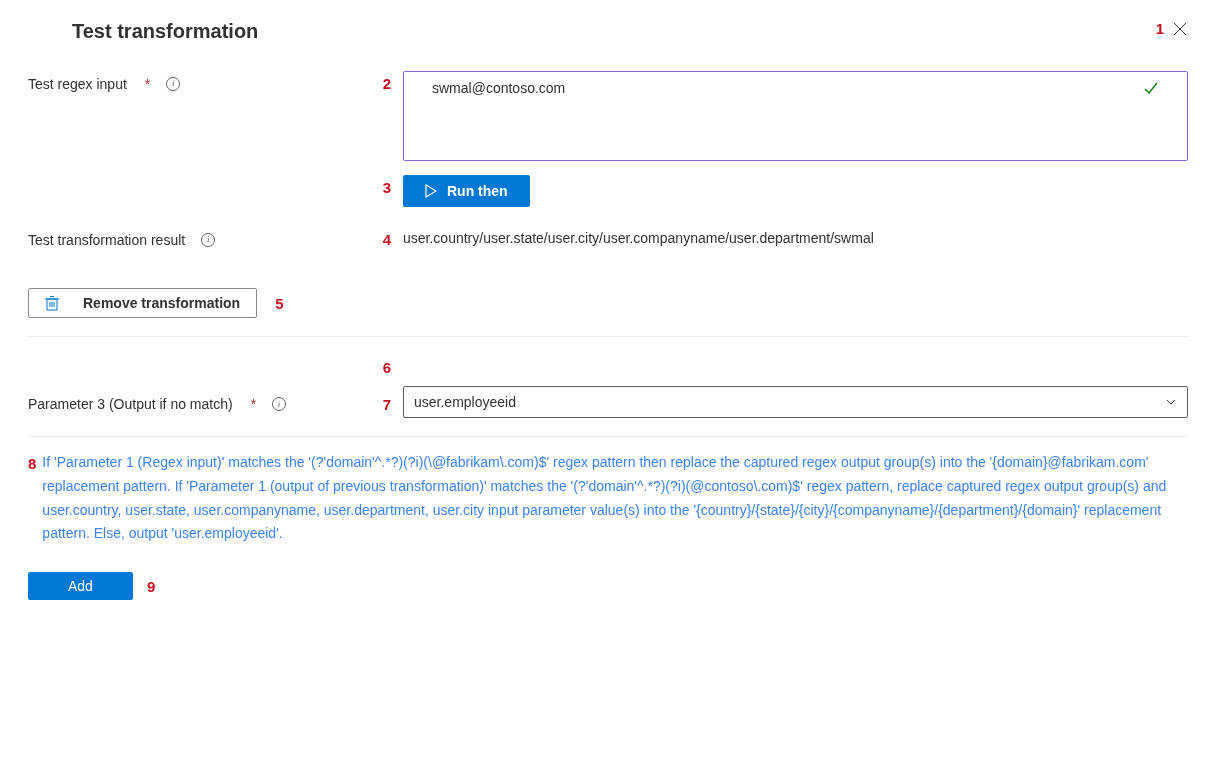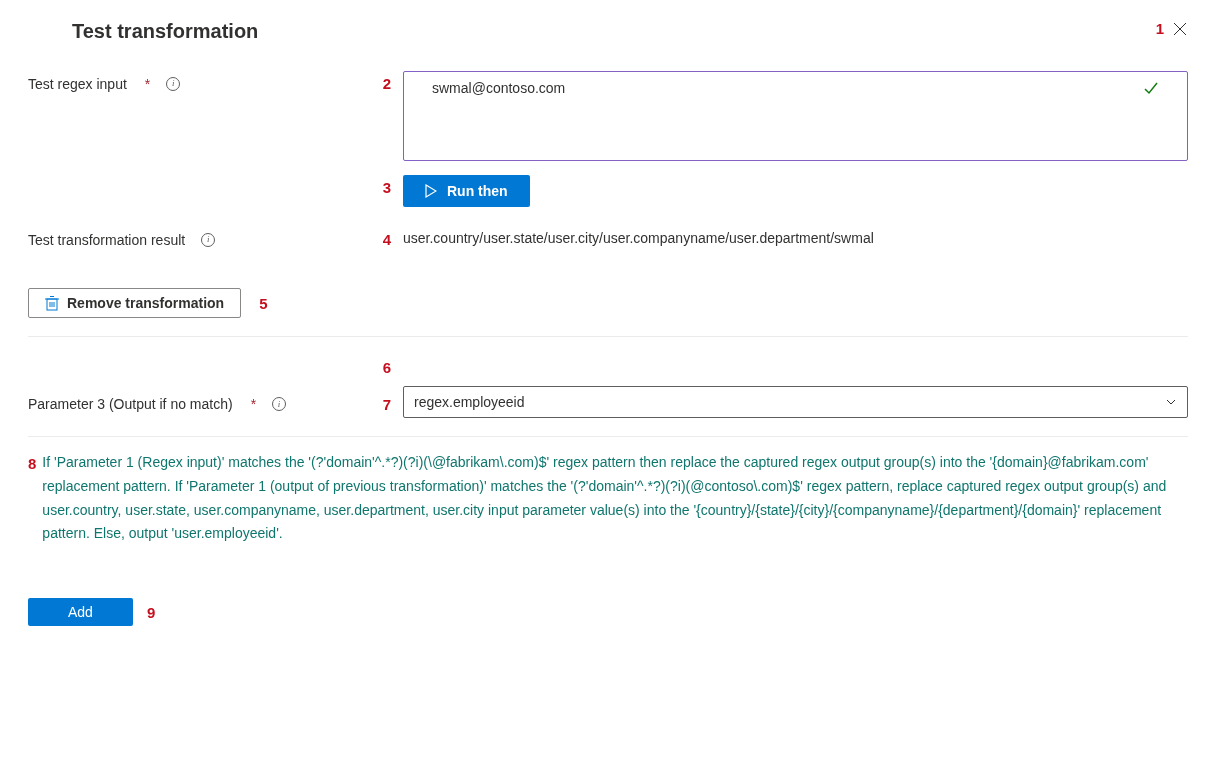--- a/index.html
+++ b/index.html
@@ -116,21 +116,21 @@
       font-size: 14px;
     }
     .btn-secondary {
       background: #fff;
       border: 1px solid #8a8886;
       padding: 6px 16px;
       font-size: 14px;
       cursor: pointer;
       display: inline-flex;
       align-items: center;
-      gap: 8px;
+      gap: 24px;
       border-radius: 2px;
       font-weight: 600;
       color: #323130;
     }
     .trash-icon {
       width: 14px;
       height: 16px;
       color: #0078d4;
     }
     .divider {
@@ -164,27 +164,27 @@
       justify-content: space-between;
       cursor: pointer;
       height: 32px;
     }
     .chevron-down {
       width: 12px;
       height: 12px;
       color: #323130;
     }
     .description-text {
-      color: #0f766e;
+      color: #3b82f6;
       font-size: 14px;
       line-height: 1.7;
       margin-top: 10px;
     }
     .footer {
-      margin-top: 52px;
+      margin-top: 26px;
       display: flex;
       align-items: center;
       gap: 14px;
     }
     .btn-add {
       background: #0078d4;
       color: #fff;
       border: none;
       padding: 6px 40px;
       font-size: 14px;
@@ -287,21 +287,21 @@
   <div class="label-col">
     <div class="label-text-group">
       <span>Parameter 3 (Output if no match)</span>
       <span class="required">*</span>
       <span class="info-icon">i</span>
     </div>
     <span class="callout-num">7</span>
   </div>
   <div class="content-col">
     <div class="select-box">
-      <span>regex.employeeid</span>
+      <span>user.employeeid</span>
       <svg class="chevron-down" viewBox="0 0 12 12" fill="none" stroke="currentColor" stroke-width="1">
         <polyline points="2,4 6,8 10,4"></polyline>
       </svg>
     </div>
   </div>
 </div>
 
 <hr class="divider">
 
 <div style="display:flex; align-items:flex-start; gap:6px;">

